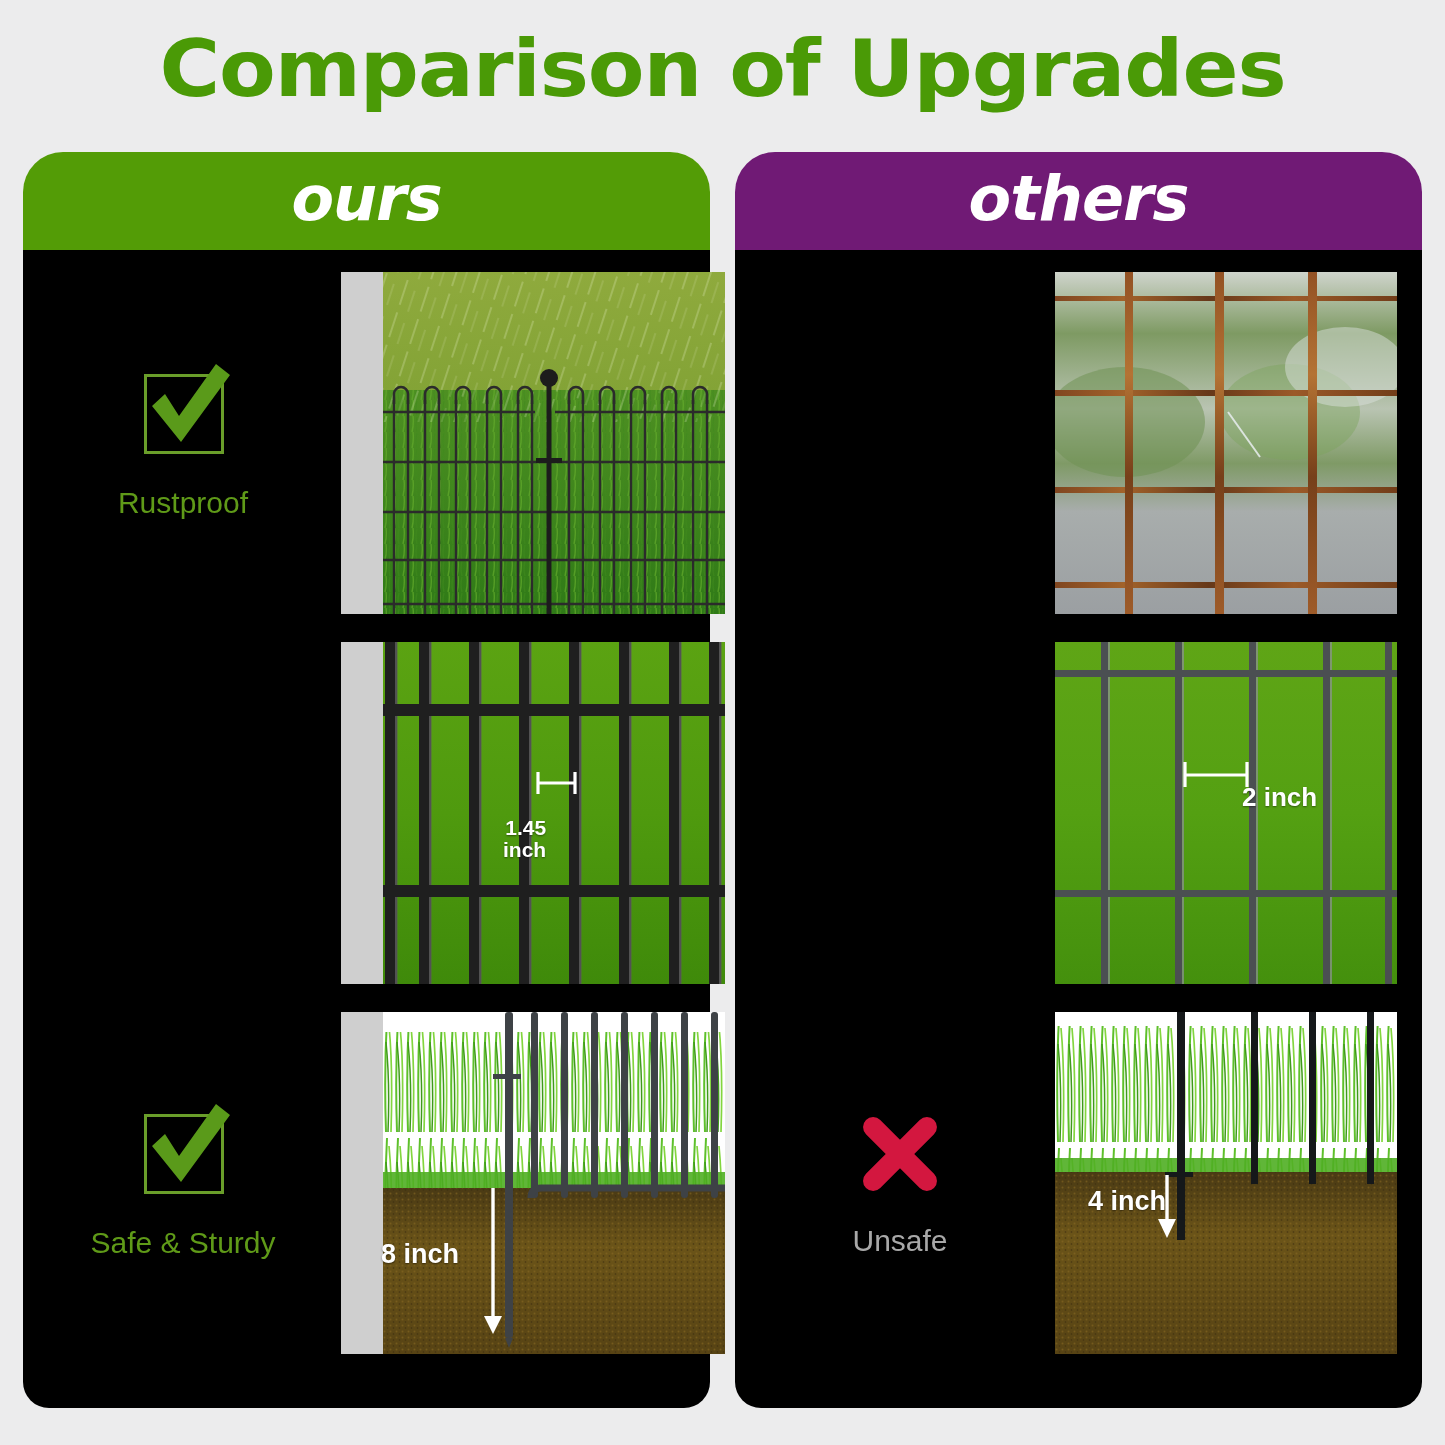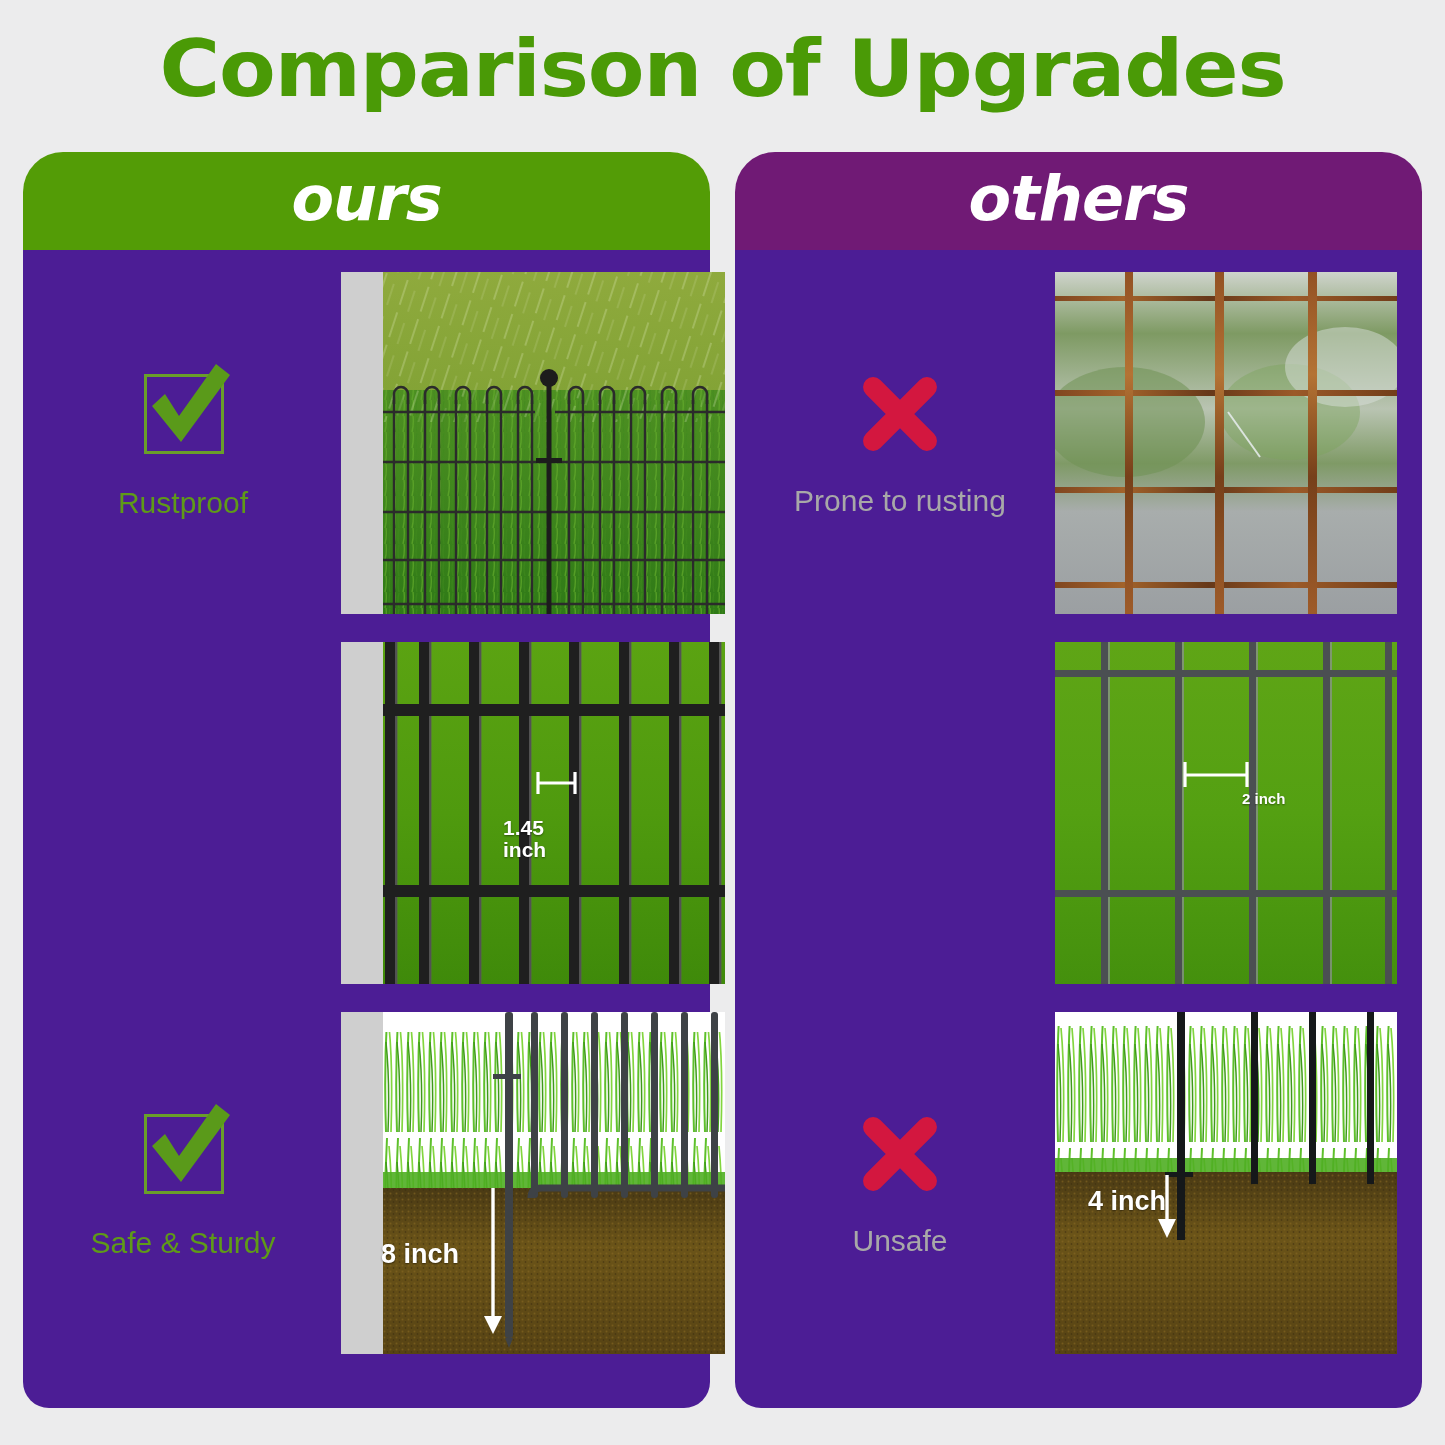--- a/index.html
+++ b/index.html
@@ -20,41 +20,41 @@
     font-size:78px;
     line-height:86px;
     letter-spacing:-1px;
     color:#4a9a06;
     transform:scaleX(1.06);
     white-space:nowrap;
   }
 
   
   .col{position:absolute;top:152px;width:687px;height:1258px;}
-  #col-ours{left:23px;}
+  #col-ours{left:23px;text-align:right;}
   #col-others{left:735px;}
 
   .tab{
     position:relative;height:98px;
     border-radius:40px 40px 0 0;
     display:flex;align-items:center;justify-content:center;
   }
   #tab-ours .tab{background:#539c06;}
   #tab-others .tab{background:#701a75;}
   .tab-label{
     color:#fff;font-weight:700;font-style:italic;
     font-size:62px;line-height:62px;
     font-family:"DejaVu Sans",sans-serif;
     letter-spacing:-1px;
     transform:translateY(-2px);
   }
 
   .panel{
     position:relative;
-    background:#4c1d95;
+    background:#000000;
     height:1158px;
     border-radius:0 0 26px 26px;
   }
 
   
   .row{position:absolute;left:0;width:687px;height:368px;}
   .row.r0{top:8px;}
   .row.r1{top:378px;}
   .row.r2{top:748px;}
 
@@ -96,21 +96,21 @@
   .ph-svg{display:block;width:342px;height:342px;}
 
   
   .dim{
     position:absolute;color:#fff;font-weight:700;
     font-family:"Liberation Sans",sans-serif;
     text-shadow:0 1px 2px rgba(0,0,0,.45);
     line-height:1.05;
   }
   .dim-1450{left:162px;top:175px;font-size:21px;}
-  .dim-2in{left:187px;top:149px;font-size:15px;}
+  .dim-2in{left:187px;top:142px;font-size:26px;}
   .dim-8in{left:40px;top:228px;font-size:27px;}
   .dim-4in{left:33px;top:175px;font-size:27px;}
 </style>
 </head>
 <body>
 
 <div id="title">Comparison of Upgrades</div>
 
 <div class="col" id="col-ours">
 
@@ -320,29 +320,20 @@
 
   <div id="tab-others">
     <div class="tab">
       <span class="tab-label">others</span>
     </div>
   </div>
 
   <div class="panel">
 
     <div class="row r0">
-      <div class="feat">
-        <svg class="x-icon" viewBox="0 0 100 100">
-          <g stroke="#d3173f" stroke-width="21" stroke-linecap="round">
-            <line x1="22" y1="22" x2="78" y2="78"></line>
-            <line x1="78" y1="22" x2="22" y2="78"></line>
-          </g>
-        </svg>
-        <div class="feat-label">Prone to rusting</div>
-      </div>
 
       <div class="photo">
         <svg class="ph-svg" viewBox="0 0 342 342" preserveAspectRatio="none">
           <defs>
             <linearGradient id="bgBlur" x1="0" y1="0" x2="0" y2="1">
               <stop offset="0" stop-color="#cfd4cc"></stop>
               <stop offset=".18" stop-color="#7e9a63"></stop>
               <stop offset=".40" stop-color="#b9c4b2"></stop>
               <stop offset=".56" stop-color="#7f9a66"></stop>
               <stop offset=".70" stop-color="#a8adac"></stop>

